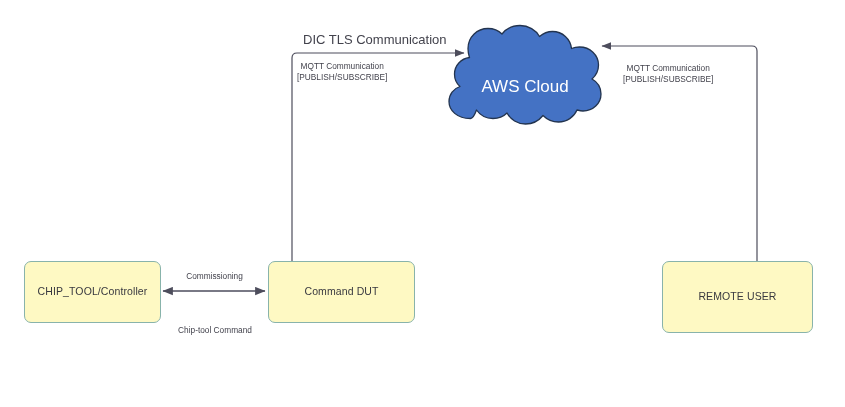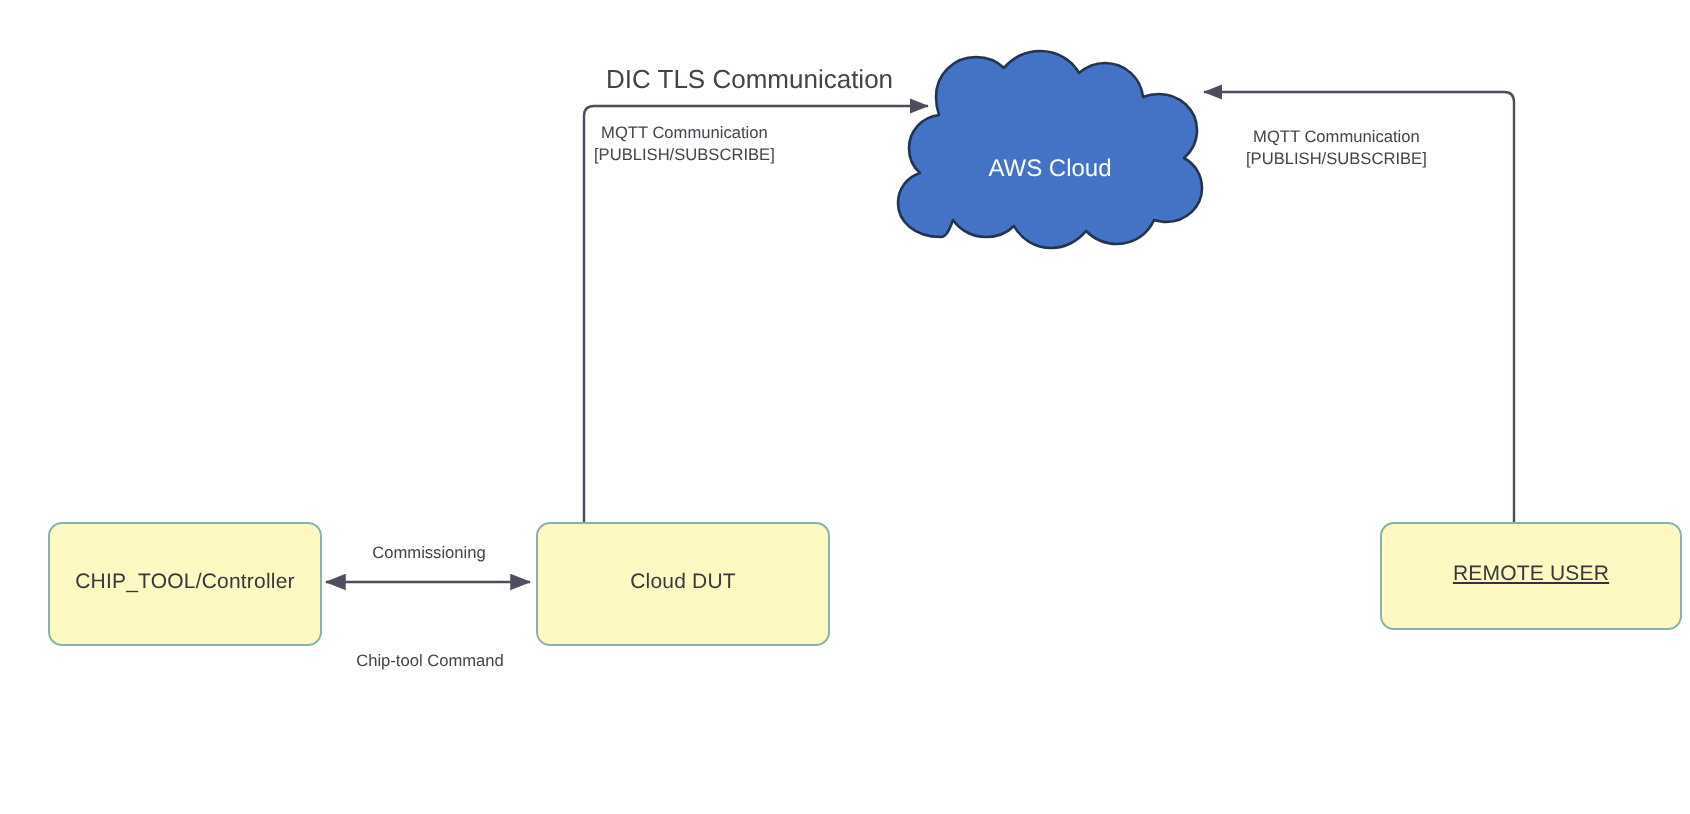--- a/index.html
+++ b/index.html
@@ -43,21 +43,21 @@
   }
   .node-label {
     font-size: 10.5px;
     color: #38383f;
     letter-spacing: 0.1px;
     line-height: 1.25;
   }
   .cloud-label {
     position: absolute;
     color: #ffffff;
-    font-size: 12px;
+    font-size: 17px;
     text-align: center;
     white-space: nowrap;
   }
   .edge-label {
     position: absolute;
     font-size: 8.3px;
     color: #43434d;
     line-height: 1.35;
     white-space: nowrap;
     text-align: center;
@@ -135,20 +135,20 @@
 
   <div class="edge-label" style="left:172px; top:271px; width:85px;">Commissioning</div>
 
   <div class="edge-label" style="left:169px; top:303px; width:92px;margin-top:22px;">Chip-tool Command</div>
 
   <div class="node-box" style="left:24px; top:261px; width:137px; height:62px;">
     <span class="node-label">CHIP_TOOL/Controller</span>
   </div>
 
   <div class="node-box" style="left:268px; top:261px; width:147px; height:62px;">
-    <span class="node-label">Cloud DUT</span>
+    <span class="node-label">Command DUT</span>
   </div>
 
-  <div class="node-box" style="left:690px; top:261px; width:151px; height:54px;text-decoration:underline;">
+  <div class="node-box" style="left:662px; top:261px; width:151px; height:72px;">
     <span class="node-label">REMOTE USER</span>
   </div>
 
 </div>
 
 </body></html>

